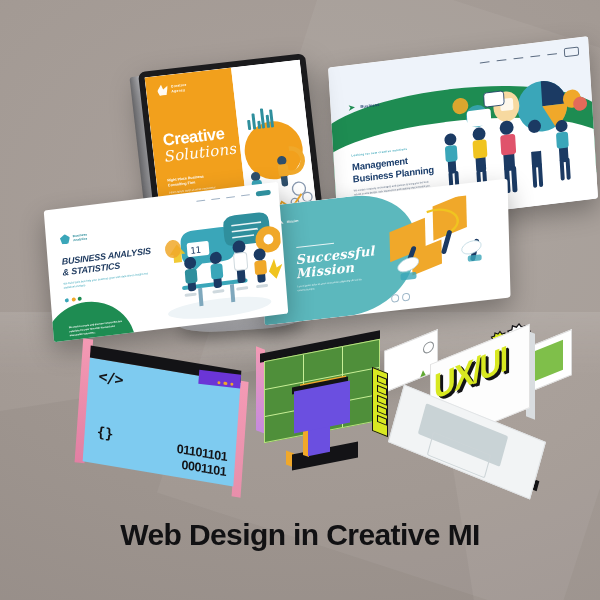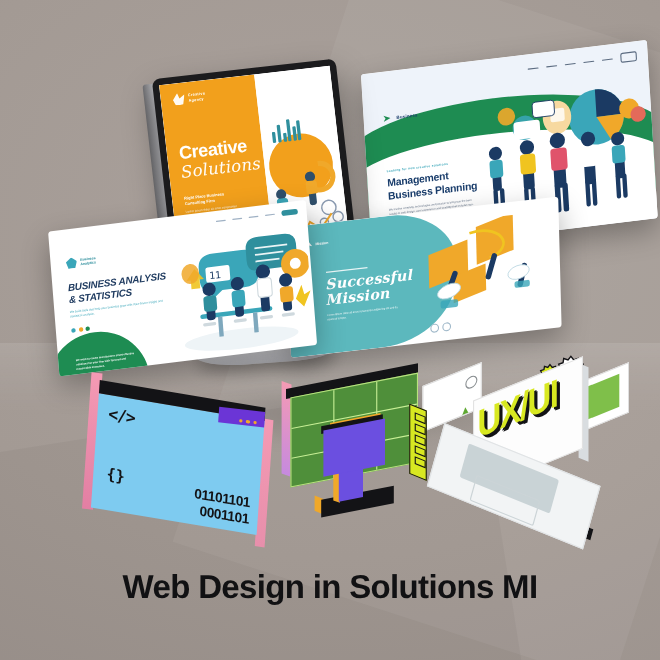--- a/index.html
+++ b/index.html
@@ -520,15 +520,15 @@
     </svg>
     <div class="lp-lid-side"></div>
     <div class="lp-lid"></div>
     <div class="uxui">UX/UI</div>
     <div class="lp-base-front"></div>
     <div class="lp-base"></div>
     <div class="lp-pad"></div>
     <div class="lp-track"></div>
   </div>
 
-  <div class="title">Web Design in Solutions MI</div>
+  <div class="title">Web Design in Creative MI</div>
 
 </div>
 
 </body></html>

